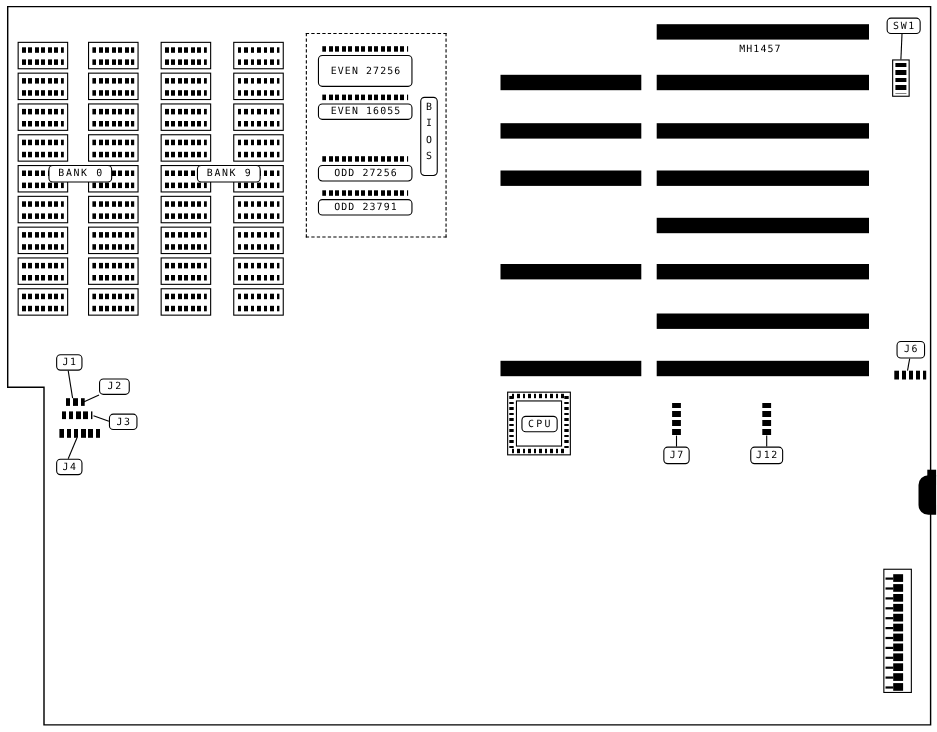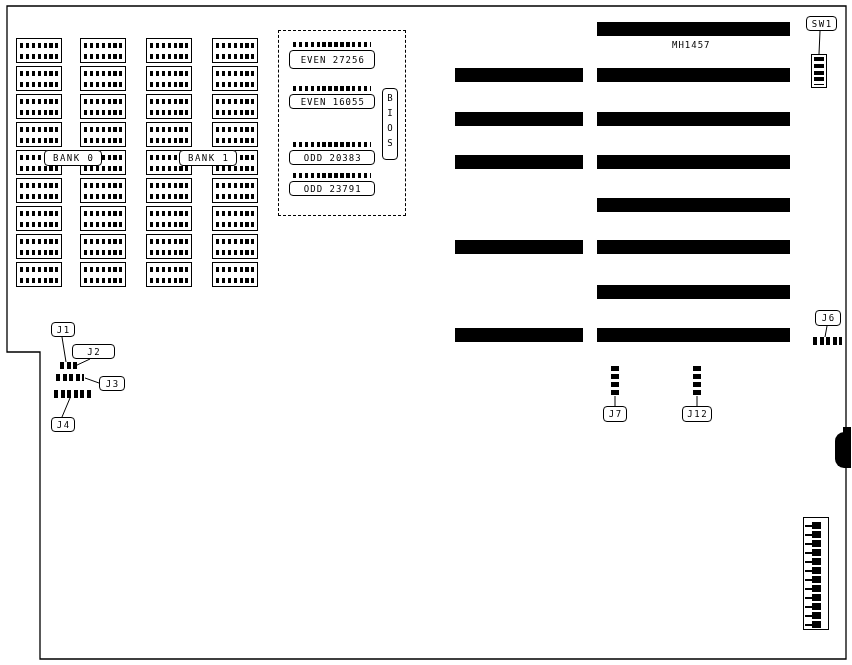--- a/index.html
+++ b/index.html
@@ -209,58 +209,66 @@
       <div class="slot" style="left: 597px; top: 198px; width: 193px;"></div>
       <div class="slot" style="left: 597px; top: 240px; width: 193px;"></div>
       <div class="slot" style="left: 597px; top: 285px; width: 193px;"></div>
       <div class="slot" style="left: 597px; top: 328px; width: 193px;"></div>
     </div>
 
   <div class="abs" style="left:278px;top:30px;width:128px;height:186px;border:1px dashed #000;z-index:1"></div>
   <div id="rom-layer" class="layer">
       <div class="abs" style="left: 289px; top: 42px; width: 86px; height: 26px; z-index: 2;">
         <div class="pinrow" style="left:4px;right:4px;top:0"></div>
-        <div class="labelbox" style="left:0;top:8px;width:86px;height:19px;letter-spacing:1px">EVEN 27256</div>
+        <div class="labelbox" style="left:0;top:8px;width:86px;height:29px;letter-spacing:1px">EVEN 27256</div>
       </div>
       <div class="abs" style="left: 289px; top: 86px; width: 86px; height: 26px; z-index: 2;">
         <div class="pinrow" style="left:4px;right:4px;top:0"></div>
         <div class="labelbox" style="left:0;top:8px;width:86px;height:15px;letter-spacing:1px">EVEN 16055</div>
       </div>
       <div class="abs" style="left: 289px; top: 142px; width: 86px; height: 26px; z-index: 2;">
         <div class="pinrow" style="left:4px;right:4px;top:0"></div>
-        <div class="labelbox" style="left:0;top:8px;width:86px;height:15px;letter-spacing:1px">ODD 20383</div>
+        <div class="labelbox" style="left:0;top:8px;width:86px;height:15px;letter-spacing:1px">ODD 27256</div>
       </div>
       <div class="abs" style="left: 289px; top: 173px; width: 86px; height: 26px; z-index: 2;">
         <div class="pinrow" style="left:4px;right:4px;top:0"></div>
         <div class="labelbox" style="left:0;top:8px;width:86px;height:15px;letter-spacing:1px">ODD 23791</div>
       </div>
     </div>
   <div class="labelbox vtext" style="left:382px;top:88px;width:16px;height:72px">BIOS</div>
 
   <div class="labelbox" style="left:44px;top:150px;width:58px;height:16px">BANK 0</div>
-  <div class="labelbox" style="left:179px;top:150px;width:58px;height:16px">BANK 1</div>
+  <div class="labelbox" style="left:179px;top:150px;width:58px;height:16px">BANK 9</div>
 
   <div class="plaintext" style="left:672px;top:40px;z-index:2">MH1457</div>
 
   <div class="labelbox" style="left:806px;top:16px;width:31px;height:15px">SW1</div>
   <div class="abs" style="left:811px;top:54px;width:16px;height:34px;border:1px solid #000;z-index:2">
     <div style="position:absolute;inset:2px;background:repeating-linear-gradient(180deg,#000 0 4px,transparent 4px 6.8px)"></div>
   </div>
 
+  <div class="abs" style="left:461px;top:356px;width:58px;height:58px;border:1px solid #000;z-index:2">
+    <div style="position:absolute;left:3px;right:3px;top:1px;height:4px;background:repeating-linear-gradient(90deg,#000 0 2.5px,transparent 2.5px 5px)"></div>
+    <div style="position:absolute;left:3px;right:3px;bottom:1px;height:4px;background:repeating-linear-gradient(90deg,#000 0 2.5px,transparent 2.5px 5px)"></div>
+    <div style="position:absolute;top:3px;bottom:3px;left:1px;width:4px;background:repeating-linear-gradient(180deg,#000 0 2.5px,transparent 2.5px 5px)"></div>
+    <div style="position:absolute;top:3px;bottom:3px;right:1px;width:4px;background:repeating-linear-gradient(180deg,#000 0 2.5px,transparent 2.5px 5px)"></div>
+    <div style="position:absolute;inset:7px;border:1px solid #000;background:#fff"></div>
+    <div class="labelbox" style="left:12px;top:21px;width:33px;height:15px;letter-spacing:2px">CPU</div>
+  </div>
 
   <div class="vstrip" style="left:611px;top:366px;width:8px;height:30px;z-index:2"></div>
   <div class="labelbox" style="left:603px;top:406px;width:24px;height:16px">J7</div>
   <div class="vstrip" style="left:693px;top:366px;width:8px;height:30px;z-index:2"></div>
   <div class="labelbox" style="left:682px;top:406px;width:30px;height:16px">J12</div>
 
   <div class="labelbox" style="left:815px;top:310px;width:26px;height:16px">J6</div>
   <div class="hstrip" style="left:813px;top:337px;width:29px;height:8px;z-index:2"></div>
 
   <div class="labelbox" style="left:51px;top:322px;width:24px;height:15px">J1</div>
-  <div class="labelbox" style="left:72px;top:344px;width:43px;height:15px">J2</div>
+  <div class="labelbox" style="left:90px;top:344px;width:28px;height:15px">J2</div>
   <div class="hstrip" style="left:60px;top:362px;width:17px;height:7px;z-index:2"></div>
   <div class="hstrip" style="left:56px;top:374px;width:28px;height:7px;z-index:2"></div>
   <div class="labelbox" style="left:99px;top:376px;width:26px;height:15px">J3</div>
   <div class="hstrip" style="left:54px;top:390px;width:38px;height:8px;z-index:2"></div>
   <div class="labelbox" style="left:51px;top:417px;width:24px;height:15px">J4</div>
 
   <div class="abs" style="left:835px;top:432px;width:16px;height:36px;background:#000;border-radius:9px 0 0 9px;z-index:2"></div>
   <div class="abs" style="left:843px;top:427px;width:8px;height:6px;background:#000;z-index:2"></div>
 
   <div class="abs" id="power-connector" style="left:803px;top:517px;width:26px;height:113px;border:1px solid #000;z-index:2">

